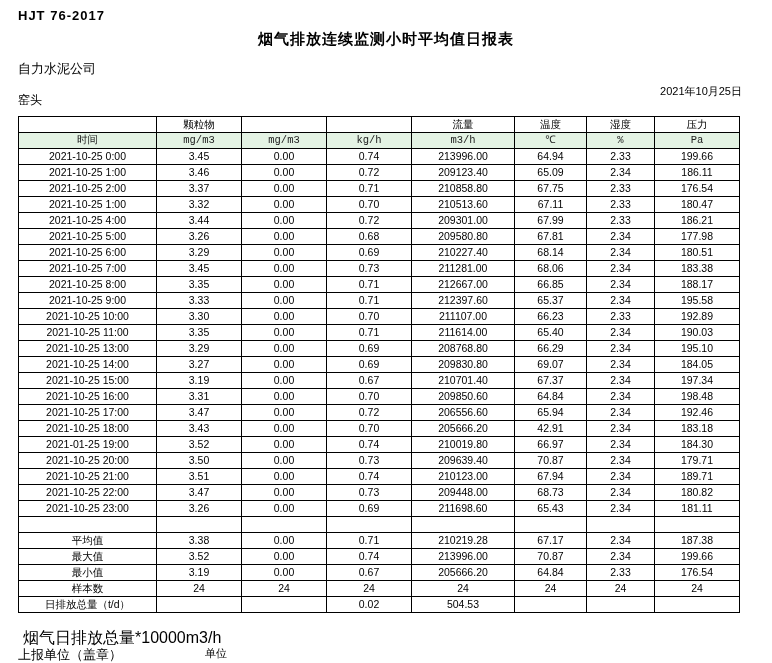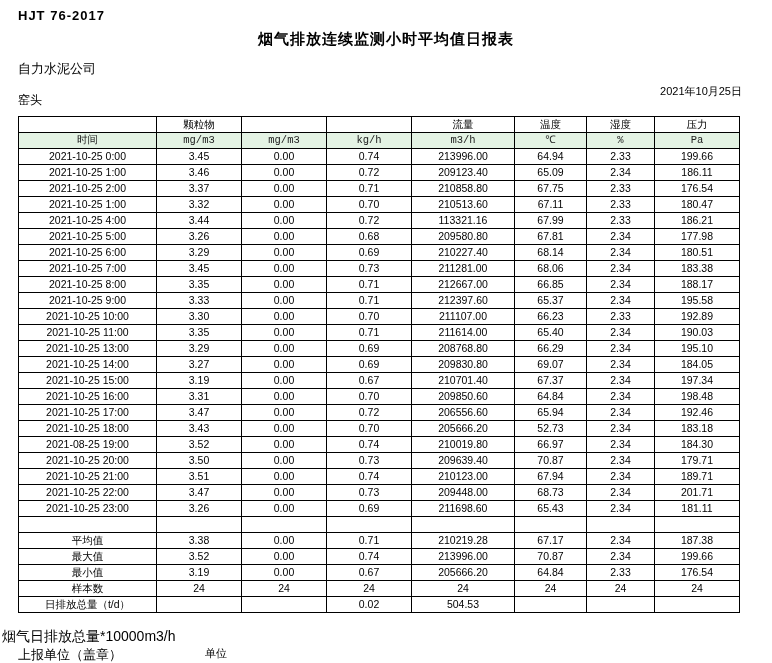--- a/index.html
+++ b/index.html
@@ -49,21 +49,21 @@
     height:15px;
     line-height:15px;
     font-weight:normal;
   }
   .hdr-row td{height:28px;line-height:28px;font-size:11.5px;}
   .unit-row td{background:#e4f3e4;height:15px;line-height:15px;color:#222;font-family:Liberation Mono, monospace;}
   .timecell{text-align:center;}
   .blankrow td{height:12px;border-left:1px solid #000;border-right:1px solid #000;border-top:none;border-bottom:none;}
   .sum-label{text-align:center;}
   .footnote1{
-    position:absolute;left:2px;top:628px;font-size:14px;text-align:right;
+    position:absolute;left:23px;top:628px;font-size:16px;text-align:right;
   }
   .footnote2{
     position:absolute;left:18px;top:646px;font-size:13px;
   }
   .footnote2b{
     position:absolute;left:205px;top:646px;font-size:11px;font-family:Liberation Mono, monospace;
   }
   .col-time{width:138px;}
   .col-d{width:85px;}
   .col-flow{width:103px;}
@@ -152,21 +152,21 @@
       <td>210513.60</td>
       <td>67.11</td>
       <td>2.33</td>
       <td>180.47</td>
     </tr>
     <tr>
       <td class="timecell">2021-10-25 4:00</td>
       <td>3.44</td>
       <td>0.00</td>
       <td>0.72</td>
-      <td>113321.16</td>
+      <td>209301.00</td>
       <td>67.99</td>
       <td>2.33</td>
       <td>186.21</td>
     </tr>
     <tr>
       <td class="timecell">2021-10-25 5:00</td>
       <td>3.26</td>
       <td>0.00</td>
       <td>0.68</td>
       <td>209580.80</td>
@@ -283,26 +283,26 @@
       <td>65.94</td>
       <td>2.34</td>
       <td>192.46</td>
     </tr>
     <tr>
       <td class="timecell">2021-10-25 18:00</td>
       <td>3.43</td>
       <td>0.00</td>
       <td>0.70</td>
       <td>205666.20</td>
-      <td>52.73</td>
+      <td>42.91</td>
       <td>2.34</td>
       <td>183.18</td>
     </tr>
     <tr>
-      <td class="timecell">2021-08-25 19:00</td>
+      <td class="timecell">2021-01-25 19:00</td>
       <td>3.52</td>
       <td>0.00</td>
       <td>0.74</td>
       <td>210019.80</td>
       <td>66.97</td>
       <td>2.34</td>
       <td>184.30</td>
     </tr>
     <tr>
       <td class="timecell">2021-10-25 20:00</td>
@@ -325,21 +325,21 @@
       <td>189.71</td>
     </tr>
     <tr>
       <td class="timecell">2021-10-25 22:00</td>
       <td>3.47</td>
       <td>0.00</td>
       <td>0.73</td>
       <td>209448.00</td>
       <td>68.73</td>
       <td>2.34</td>
-      <td>201.71</td>
+      <td>180.82</td>
     </tr>
     <tr>
       <td class="timecell">2021-10-25 23:00</td>
       <td>3.26</td>
       <td>0.00</td>
       <td>0.69</td>
       <td>211698.60</td>
       <td>65.43</td>
       <td>2.34</td>
       <td>181.11</td>

